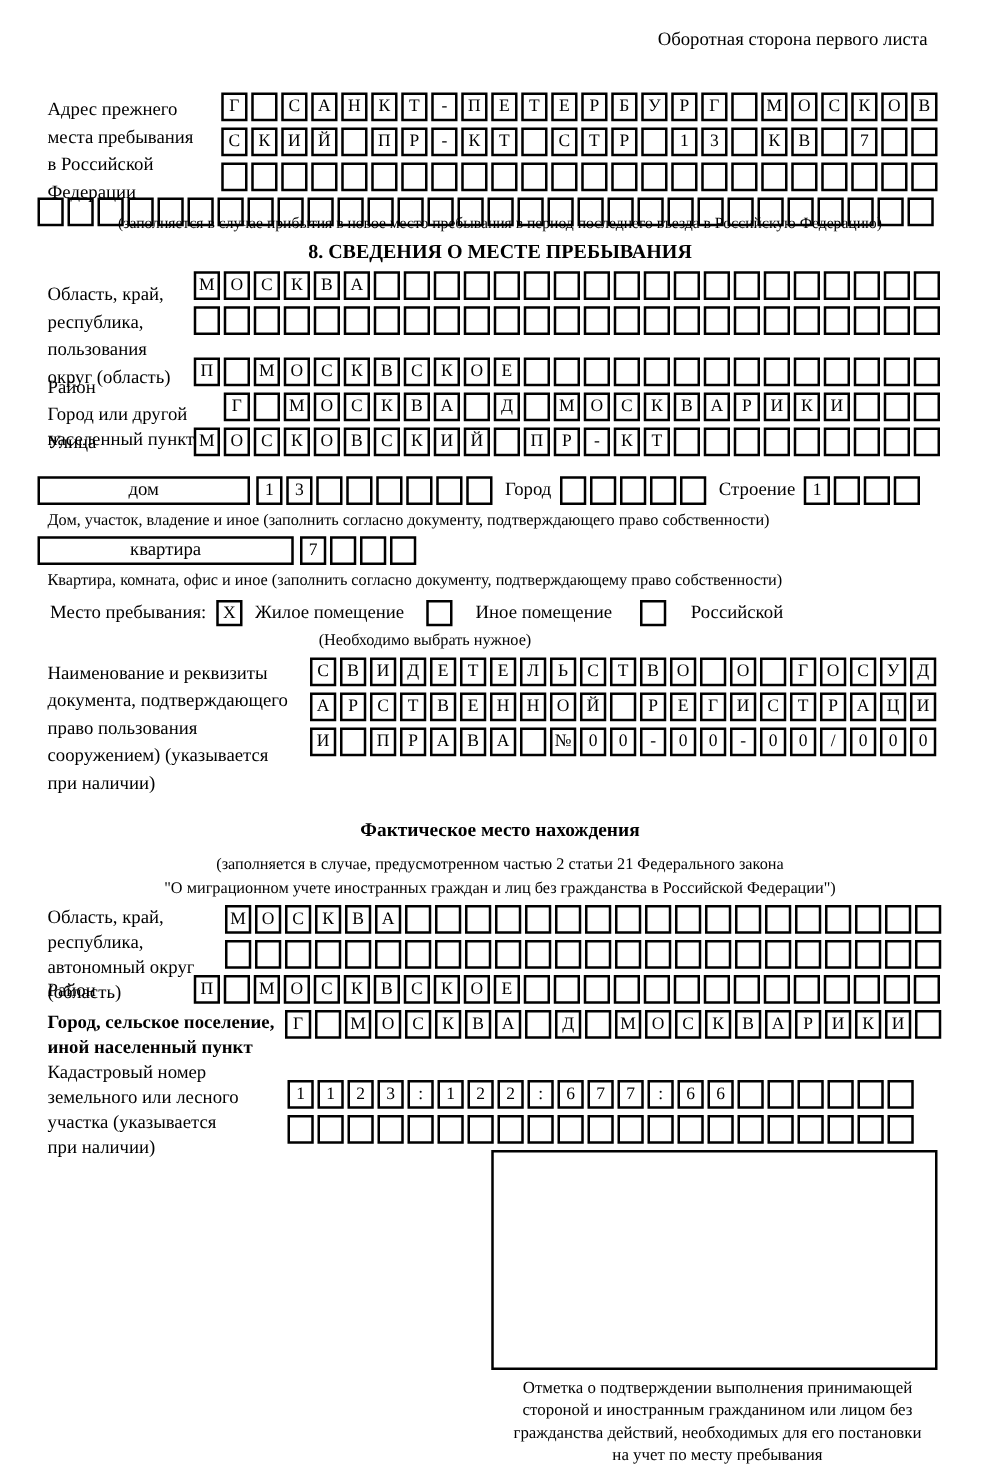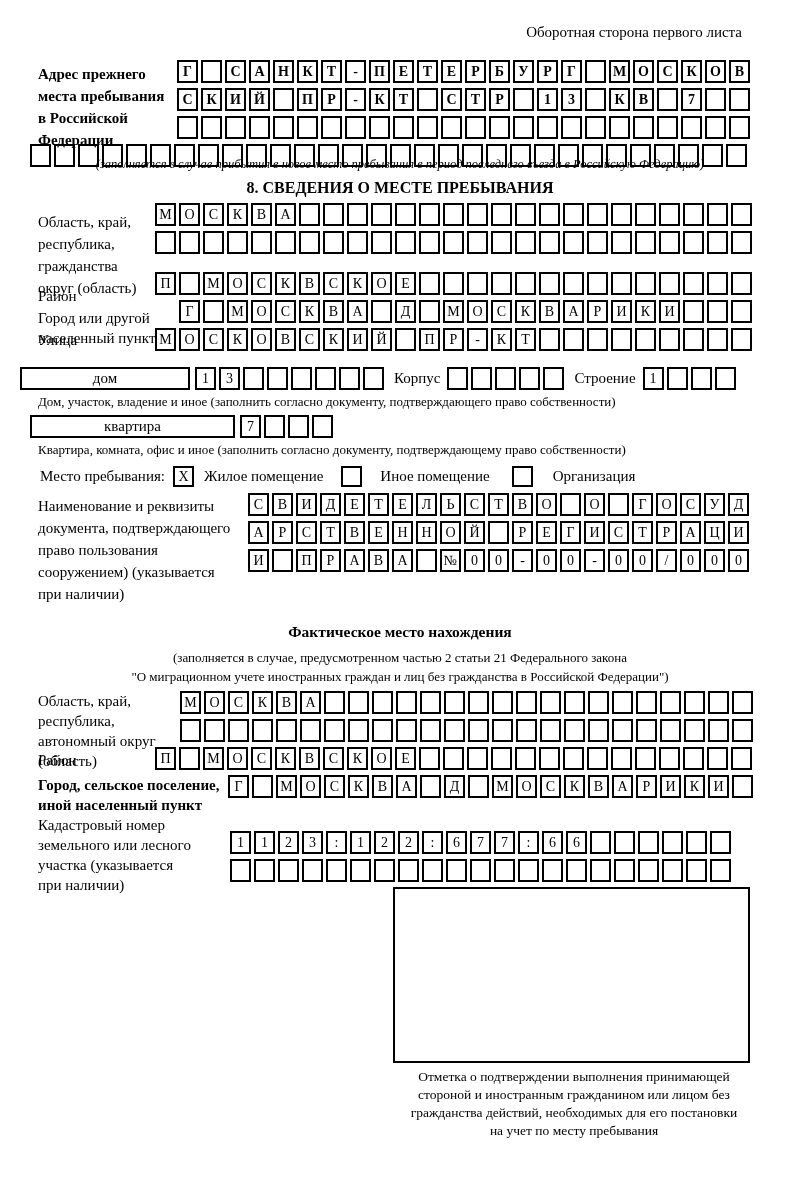--- a/index.html
+++ b/index.html
@@ -21,21 +21,21 @@
   .inlinelabel{font-size:15px;line-height:23px;padding:0 7px;flex:0 0 auto;}
   .stamp-box{box-sizing:border-box;border:2px solid #000;width:357px;height:176px;background:#fff;}
 </style>
 </head>
 <body>
 
 <div class="page">
 
   <div style="margin:24px 58px 0 0;text-align:right;font-size:15px;">Оборотная сторона первого листа</div>
 
-  <div style="position:relative;margin-top:19px;height:93px;font-weight:bold;">
+  <div style="position:relative;margin-top:33px;height:93px;">
     <div class="label" style="top:3px;width:145px;">
         <div>Адрес прежнего</div>
         <div>места пребывания</div>
         <div>в Российской</div>
         <div>Федерации</div>
       </div>
     <div class="cellrow" style="margin-left:177px;">
         <div class="cell">Г</div>
         <div class="cell"></div>
         <div class="cell">С</div>
@@ -140,29 +140,29 @@
         <div class="cell"></div>
         <div class="cell"></div>
         <div class="cell"></div>
         <div class="cell"></div>
         <div class="cell"></div>
         <div class="cell"></div>
         <div class="cell"></div>
       </div>
   </div>
 
-  <div class="note center" style="margin-top:4px;font-size:12.5px;font-style:italic;">(заполняется в случае прибытия в новое место пребывания в период последнего въезда в Российскую Федерацию)</div>
+  <div class="note center" style="margin-top:4px;font-size:12.5px;">(заполняется в случае прибытия в новое место пребывания в период последнего въезда в Российскую Федерацию)</div>
 
   <div class="center bold" style="margin-top:7px;font-size:16px;">8. СВЕДЕНИЯ О МЕСТЕ ПРЕБЫВАНИЯ</div>
 
   <div style="position:relative;margin-top:4px;height:159px;">
     <div class="label" style="top:8px;width:130px;">
         <div>Область, край,</div>
         <div>республика,</div>
-        <div>гражданства</div>
+        <div>пользования</div>
         <div>округ (область)</div>
       </div>
     <div class="label" style="top:82px;">Район</div>
     <div class="label20" style="top:105px;width:135px;">
         <div>Город или другой</div>
         <div>населенный пункт</div>
       </div>
     <div class="label" style="top:126px;">Улица</div>
 
     <div class="cellrow" style="margin-left:155px;margin-top:6px;">
@@ -294,33 +294,33 @@
         <div class="cell"></div>
         <div class="cell"></div>
         <div class="cell"></div>
         <div class="cell"></div>
         <div class="cell"></div>
         <div class="cell"></div>
         <div class="cell"></div>
       </div>
   </div>
 
-  <div style="display:flex;margin-left:20px;margin-top:5px;">
+  <div style="display:flex;margin-left:30px;margin-top:5px;">
     <div class="labelbox" style="width:170px;margin-right:5px;">дом</div>
     <div class="cellrow" style="margin-bottom:0;">
         <div class="cell">1</div>
         <div class="cell">3</div>
         <div class="cell"></div>
         <div class="cell"></div>
         <div class="cell"></div>
         <div class="cell"></div>
         <div class="cell"></div>
         <div class="cell"></div>
       </div>
-    <span class="inlinelabel">Корпус</span>
+    <span class="inlinelabel">Город</span>
     <div class="cellrow" style="margin-bottom:0;">
         <div class="cell"></div>
         <div class="cell"></div>
         <div class="cell"></div>
         <div class="cell"></div>
         <div class="cell"></div>
       </div>
     <span class="inlinelabel">Строение</span>
     <div class="cellrow" style="margin-bottom:0;">
         <div class="cell">1</div>
@@ -342,22 +342,23 @@
   </div>
   <div class="note" style="margin:4px 0 0 38px;">Квартира, комната, офис и иное (заполнить согласно документу, подтверждающему право собственности)</div>
 
   <div style="display:flex;align-items:center;margin-left:40px;margin-top:8px;font-size:15px;">
     <span>Место пребывания:</span>
     <div class="chk" style="margin-left:8px;">X</div>
     <span style="margin-left:10px;">Жилое помещение</span>
     <div class="chk" style="margin-left:18px;"></div>
     <span style="margin-left:18px;">Иное помещение</span>
     <div class="chk" style="margin-left:22px;"></div>
-    <span style="margin-left:20px;">Организация</span>
-  </div>
+    <span style="margin-left:20px;">Российской</span>
+  </div>
+  <div class="note center" style="margin-top:3px;width:340px;margin-left:170px;">(Необходимо выбрать нужное)</div>
 
   <div style="position:relative;margin-top:6px;height:130px;">
     <div class="label" style="top:2px;width:210px;">
         <div>Наименование и реквизиты</div>
         <div>документа, подтверждающего</div>
         <div>право пользования</div>
         <div>сооружением) (указывается</div>
         <div>при наличии)</div>
       </div>
     <div class="cellrow" style="margin-left:248px;">

